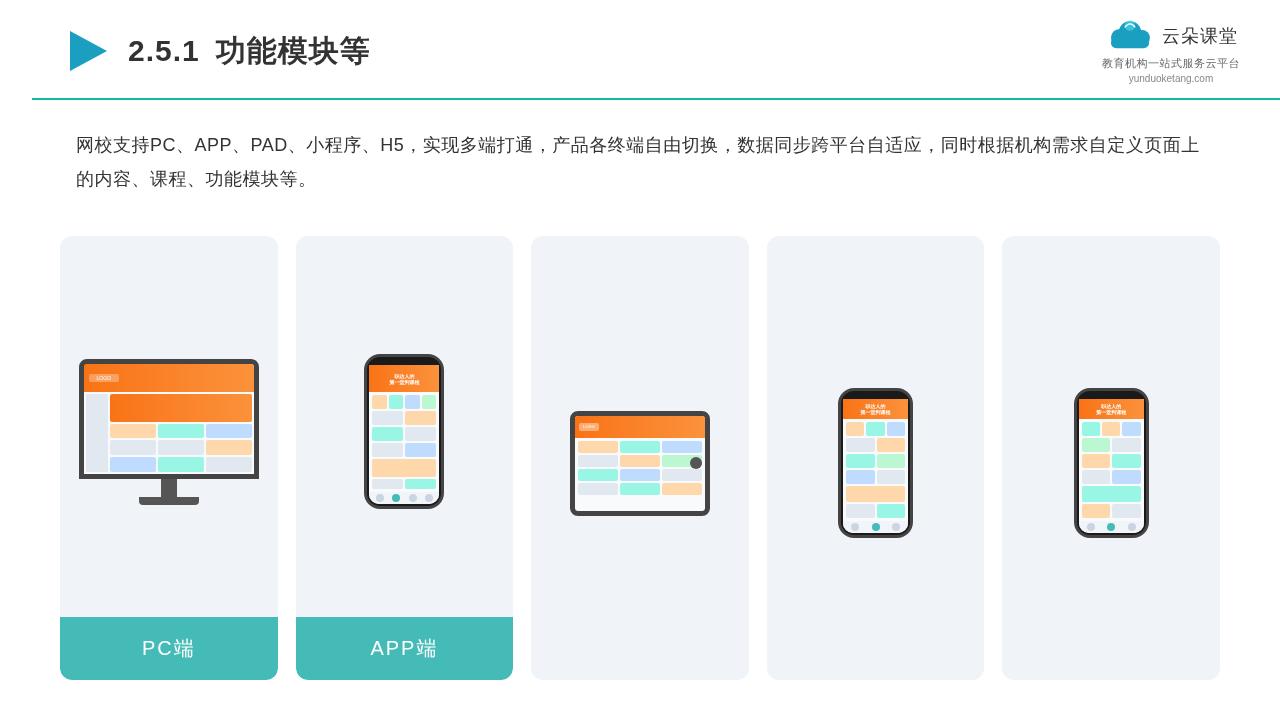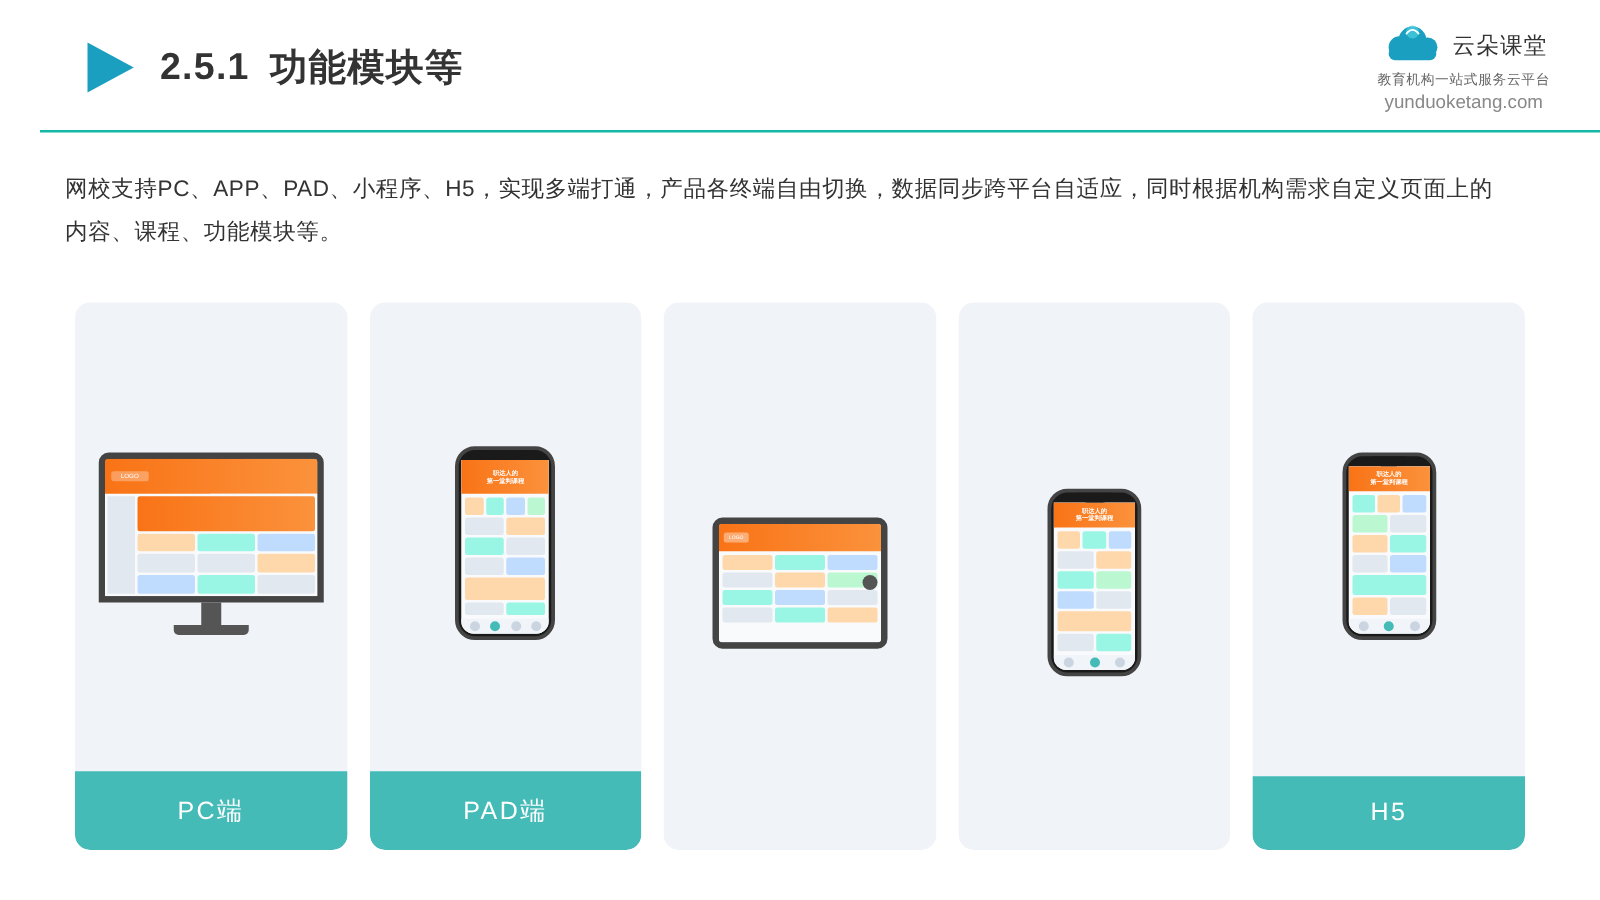--- a/index.html
+++ b/index.html
@@ -75,27 +75,27 @@
     }
 
     .brand-tagline {
       font-size: 11px;
       color: #666;
       text-align: center;
       letter-spacing: 0.5px;
     }
 
     .brand-url {
-      font-size: 15px;
+      font-size: 10px;
       color: #888;
     }
 
     
     .description-section {
-      padding: 28px 80px 10px 52px;
+      padding: 28px 80px 10px 76px;
     }
 
     .description-text {
       font-size: 18px;
       line-height: 1.9;
       color: #333;
       letter-spacing: 0.5px;
     }
 
     
@@ -499,21 +499,21 @@
             </div>
             <div class="phone-bottom-bar">
               <div class="phone-nav-dot"></div>
               <div class="phone-nav-dot" style="background:#45bbb8;"></div>
               <div class="phone-nav-dot"></div>
               <div class="phone-nav-dot"></div>
             </div>
           </div>
         </div>
       </div>
-      <div class="device-label">PAD端</div>
+      <div class="device-label">APP端</div>
     </div>
 
     <div class="device-card">
       <div class="device-image-area">
         <div class="tablet-mockup">
           <div class="tablet-screen">
             <div class="tablet-screen-top">
               <div style="width:20px;height:8px;background:rgba(255,255,255,0.4);border-radius:2px;font-size:4px;color:white;display:flex;align-items:center;justify-content:center;">LOGO</div>
             </div>
             <div class="tablet-screen-content">
@@ -623,17 +623,16 @@
               </div>
             </div>
             <div class="phone-bottom-bar">
               <div class="phone-nav-dot"></div>
               <div class="phone-nav-dot" style="background:#45bbb8;"></div>
               <div class="phone-nav-dot"></div>
             </div>
           </div>
         </div>
       </div>
-      <div class="device-label">H5</div>
     </div>
 
   </div>
 </div>
 
 </body></html>

